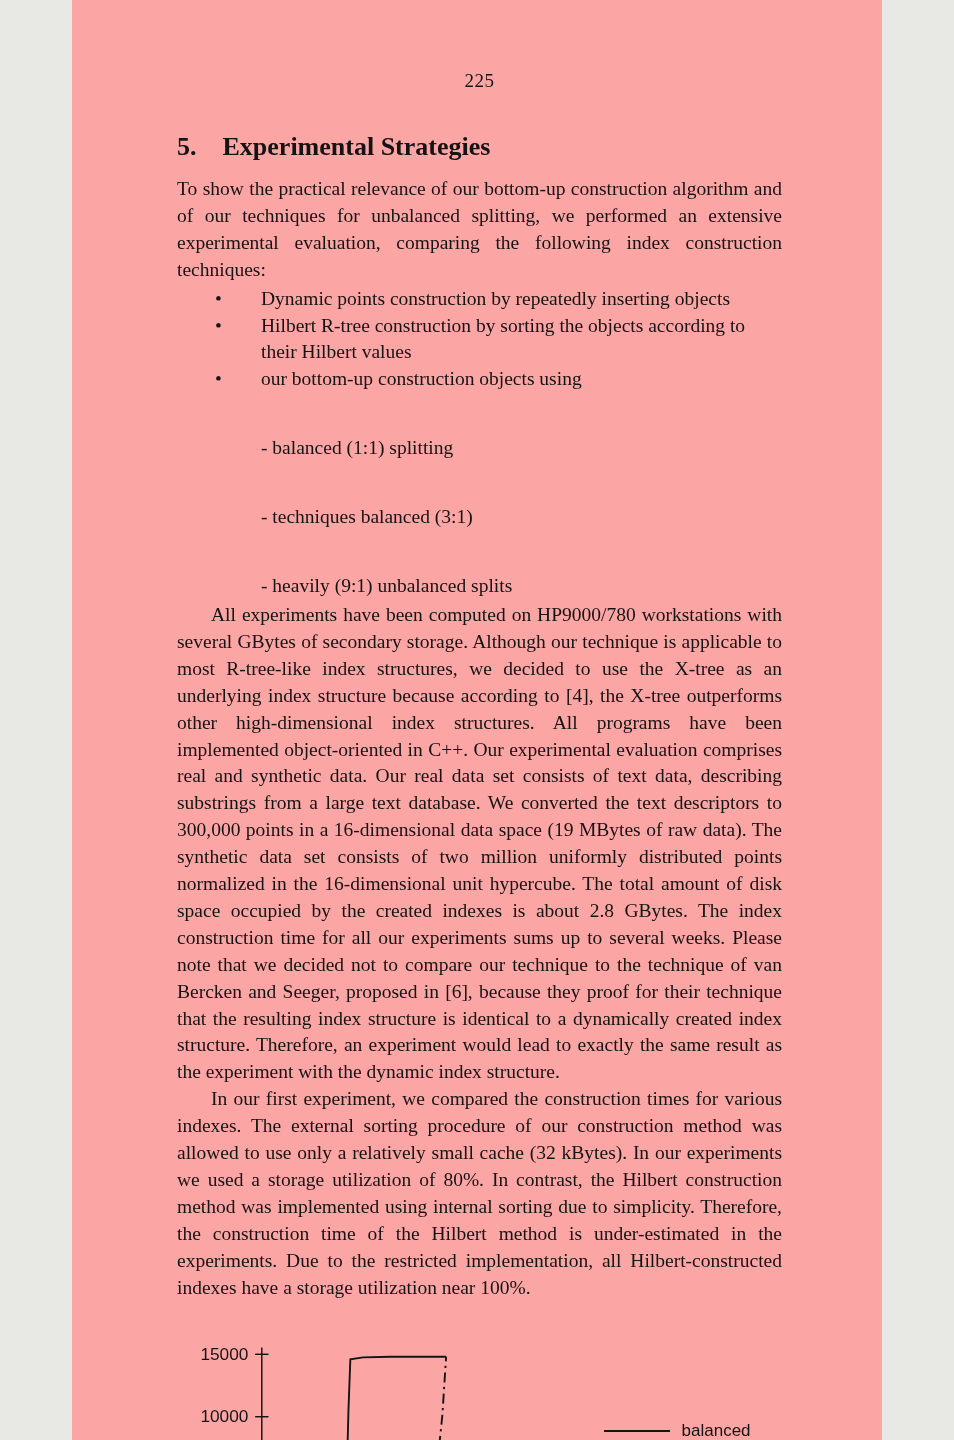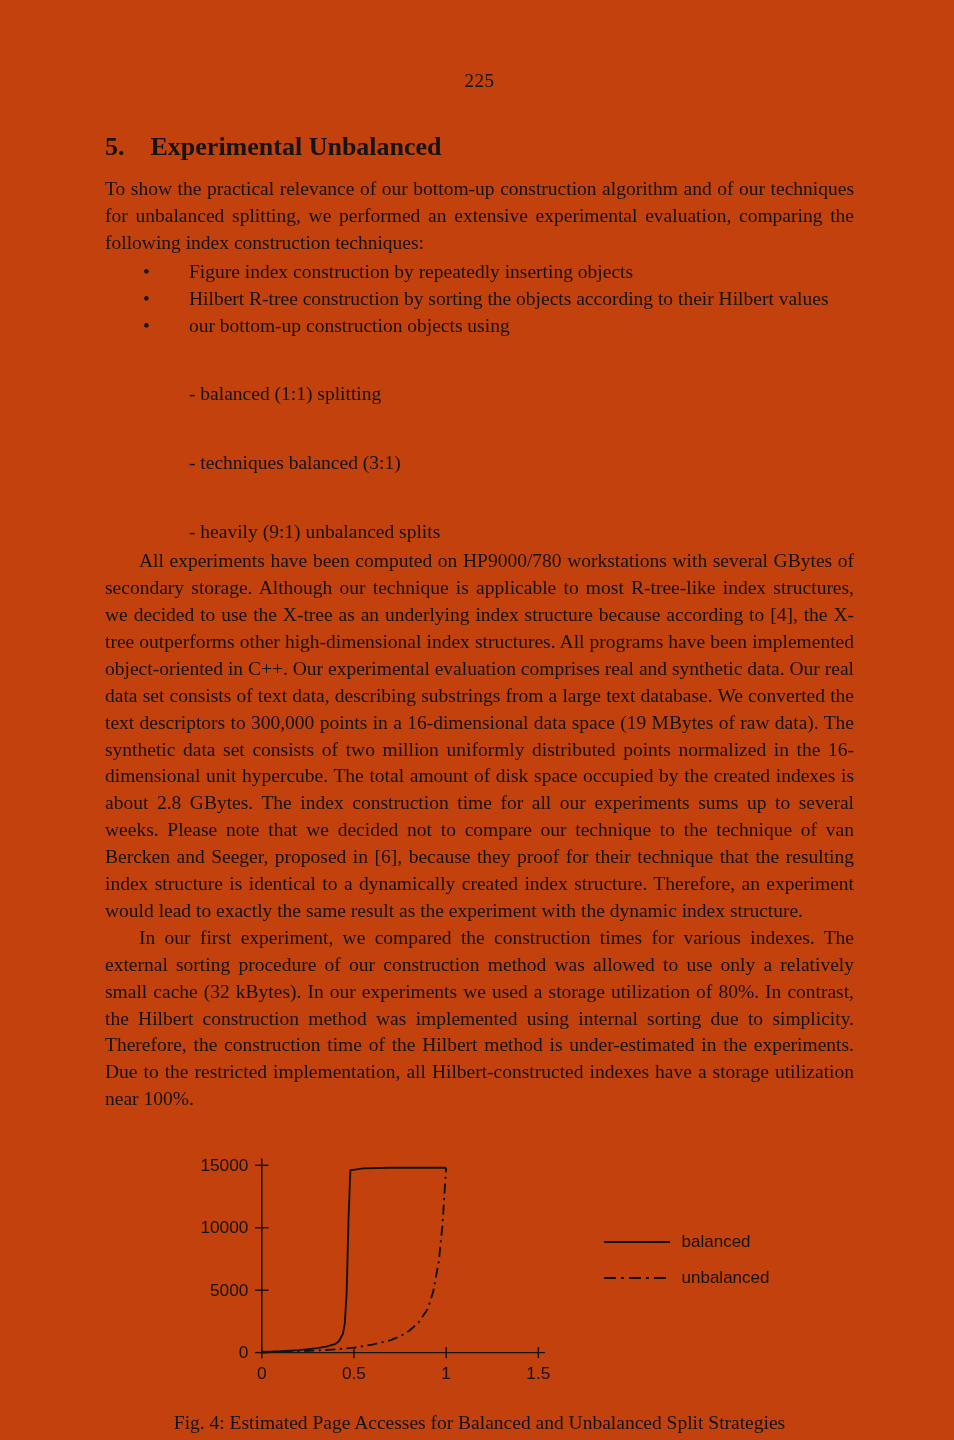--- a/index.html
+++ b/index.html
@@ -1,17 +1,17 @@
 <!DOCTYPE html>
 <html><head>
 <meta charset="utf-8">
 <style>
   html,body{margin:0;padding:0;background:#e8e8e4;}
   .page{
-    width:954px;height:1440px;background:#c2410c;margin:0 auto;
+    width:810px;height:1440px;background:#fca5a5;margin:0 auto;
     font-family:"Liberation Serif","DejaVu Serif",serif;color:#141414;
     position:relative;overflow:hidden;box-sizing:border-box;
   }
   .content{padding:70px 100px 0 105px;box-sizing:border-box;}
   .page-number{text-align:center;font-size:19px;letter-spacing:.5px;}
   .heading{margin-top:40px;margin-bottom:14px;font-size:26px;font-weight:bold;display:flex;}
   .heading .h-num{margin-right:26px;}
   p.para{font-size:19.5px;line-height:1.38;text-align:justify;margin:0;}
   p.para.indent{text-indent:34px;}
   .bullets{margin:2px 0 2px 0;}
@@ -32,29 +32,29 @@
 </style>
 </head>
 <body>
 
 <div class="page">
   <div class="content">
     <div class="page-number">225</div>
 
     <div class="heading">
       <span class="h-num">5.</span>
-      <span>Experimental Unbalanced</span>
+      <span>Experimental Strategies</span>
     </div>
 
     <p class="para">To show the practical relevance of our bottom-up construction algorithm and of our techniques for unbalanced splitting, we performed an extensive experimental evaluation, comparing the following index construction techniques:</p>
 
     <div class="bullets">
       <div class="bullet-row">
         <span class="bullet-marker">•</span>
-        <span class="bullet-text">Figure index construction by repeatedly inserting objects</span>
+        <span class="bullet-text">Dynamic points construction by repeatedly inserting objects</span>
       </div>
       <div class="bullet-row">
         <span class="bullet-marker">•</span>
         <span class="bullet-text">Hilbert R-tree construction by sorting the objects according to their Hilbert values</span>
       </div>
       <div class="bullet-row">
         <span class="bullet-marker">•</span>
         <span class="bullet-text">our bottom-up construction objects using</span>
       </div>
       <div class="sub-items">

